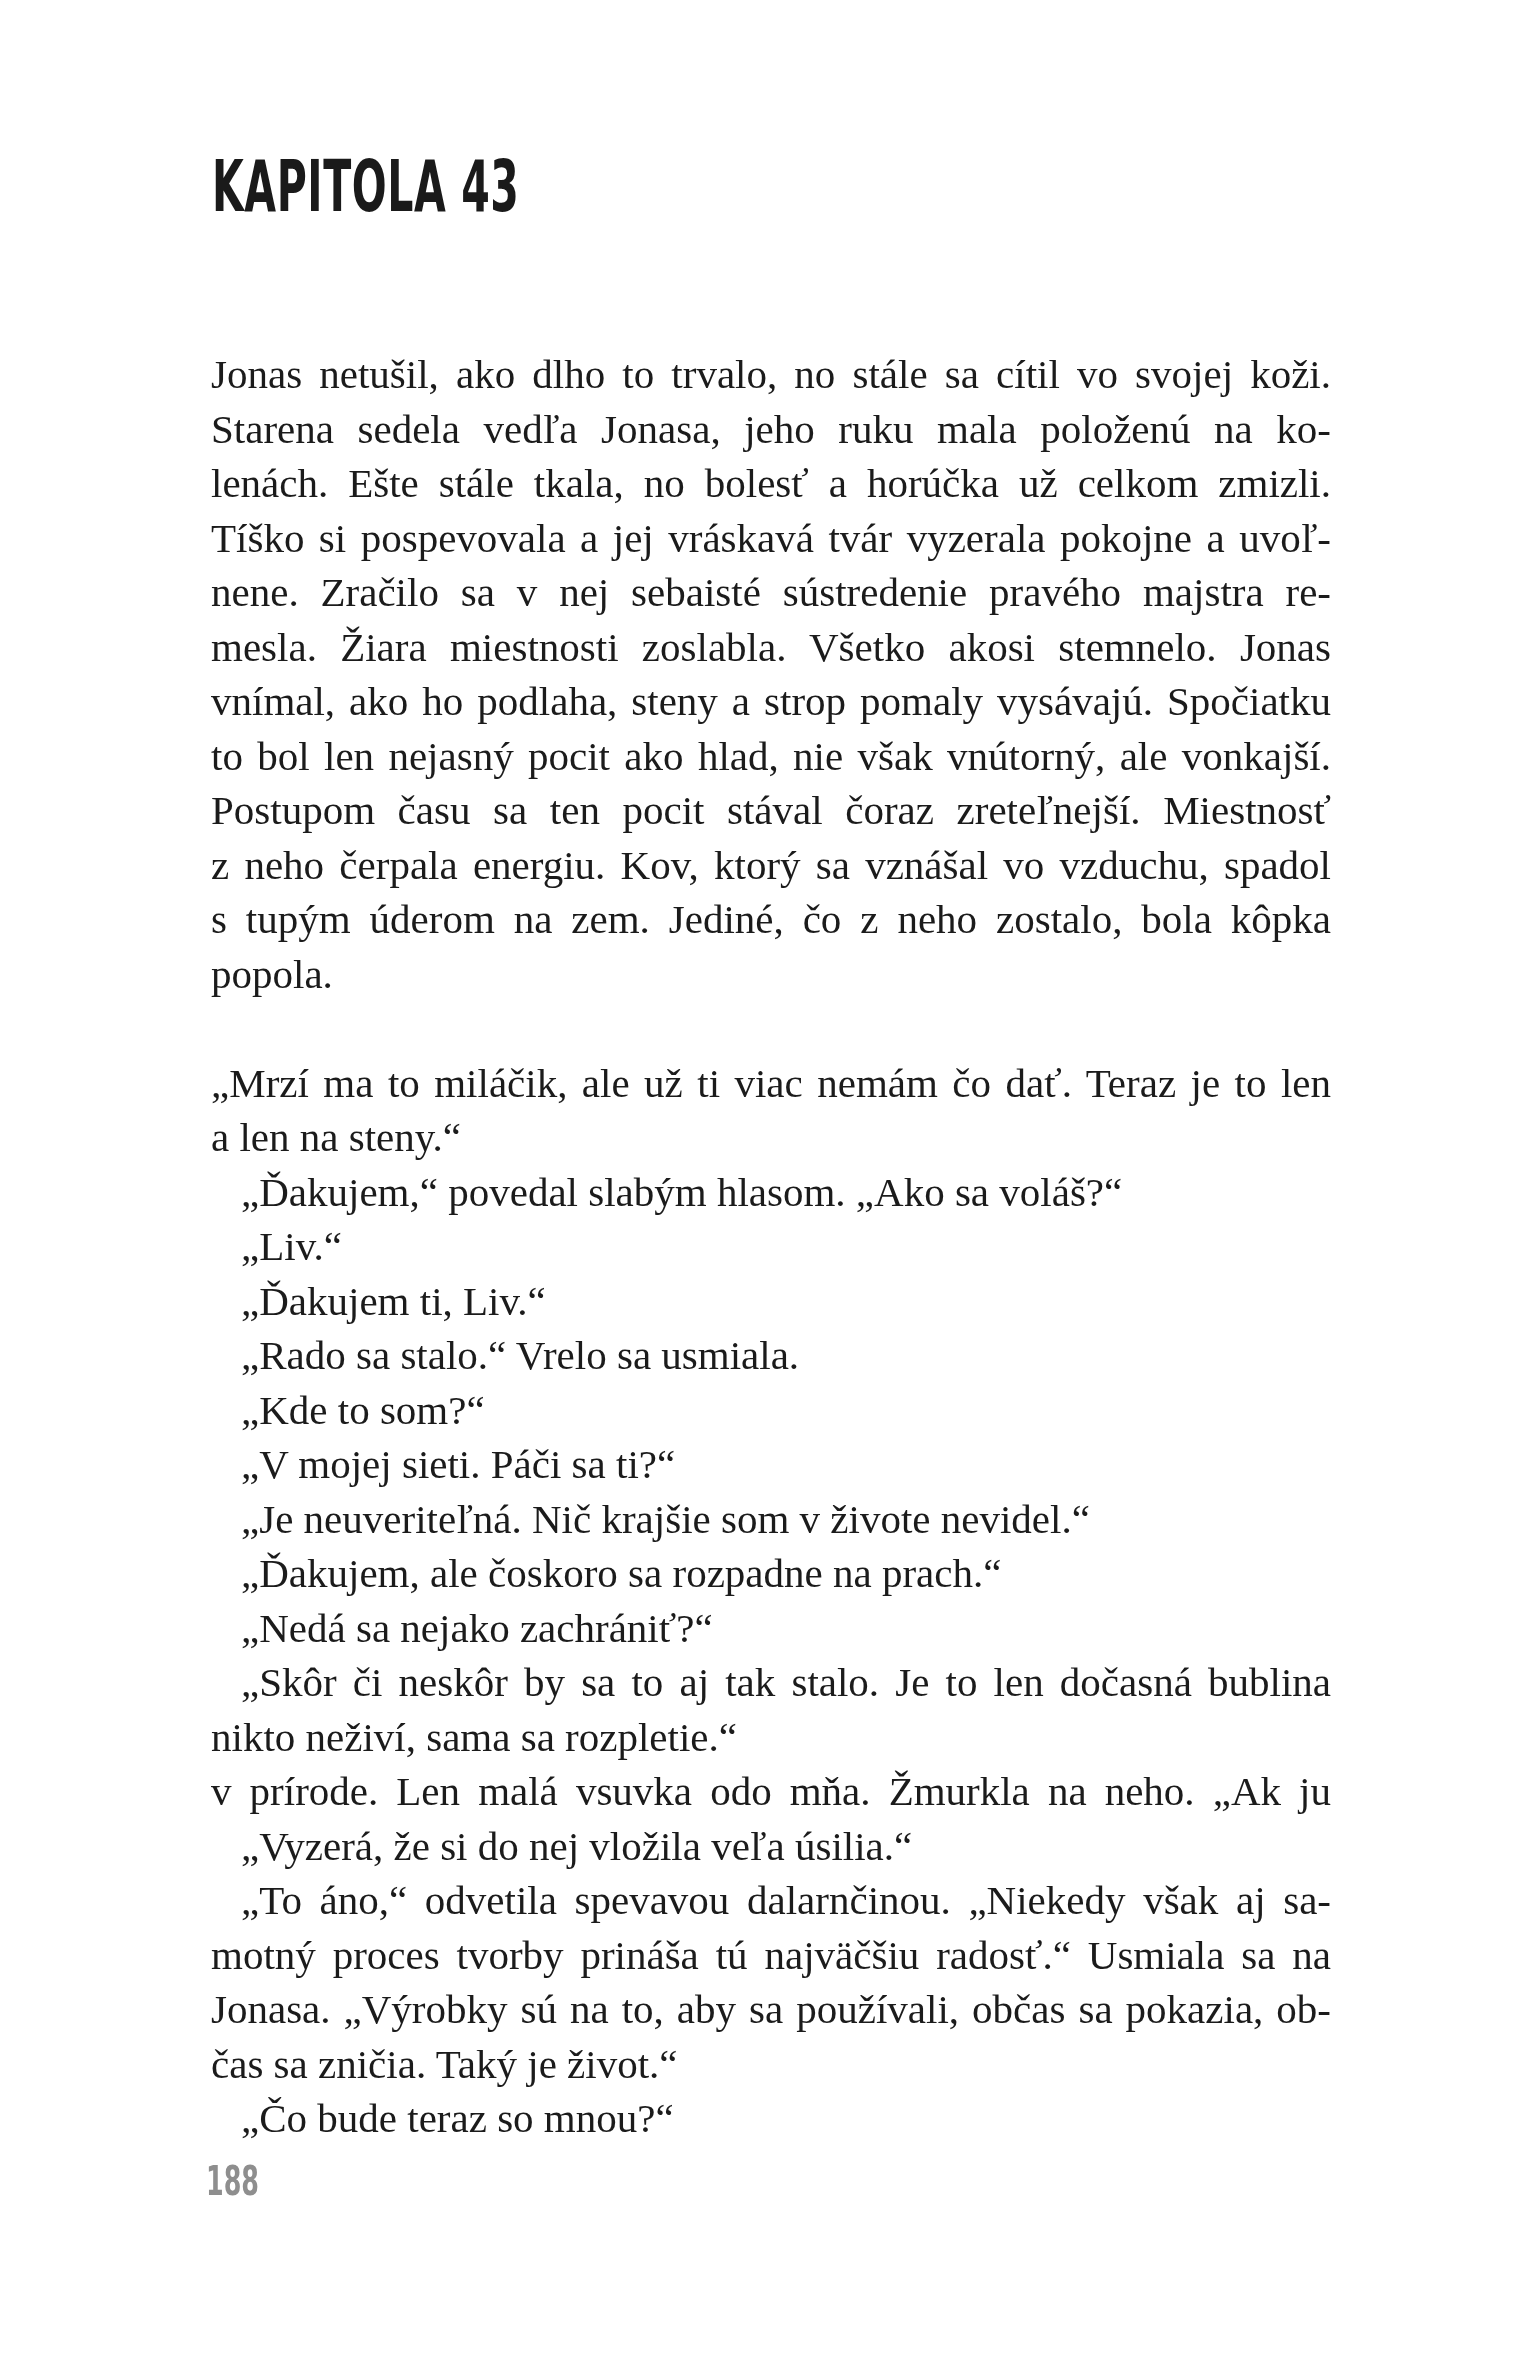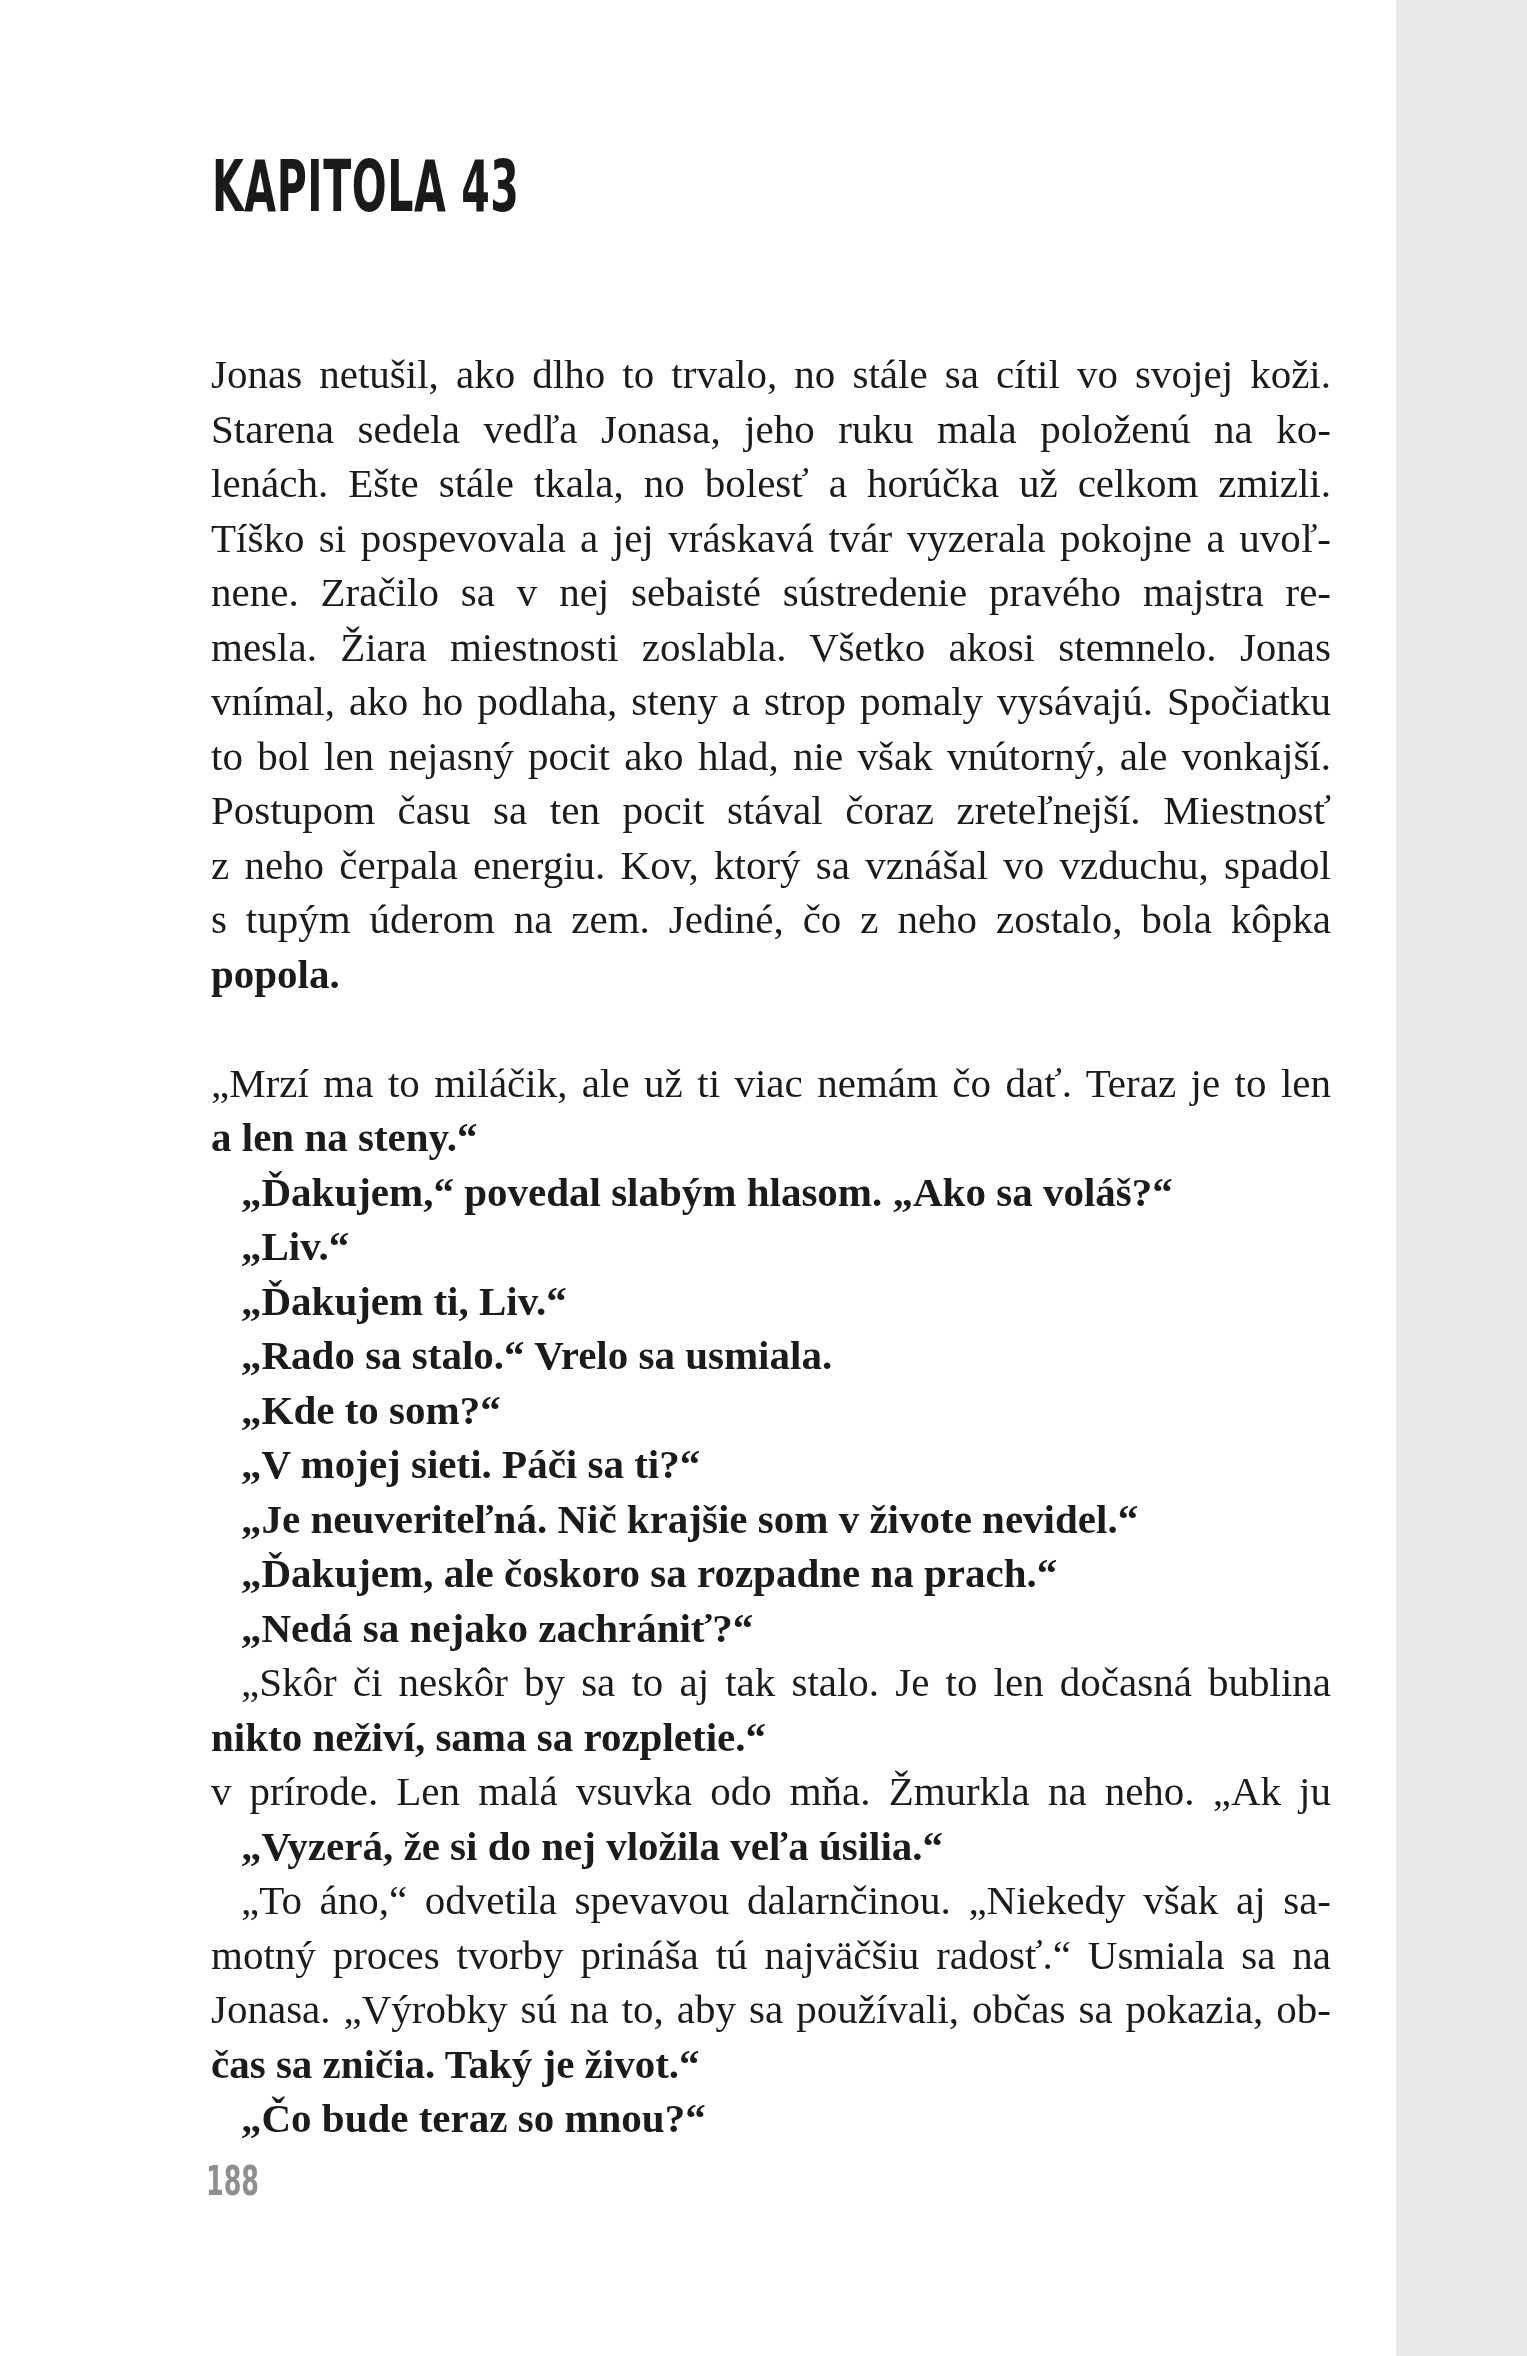--- a/index.html
+++ b/index.html
@@ -2,21 +2,21 @@
 <html><head>
 <meta charset="utf-8">
 <style>
   html, body {
     margin: 0;
     padding: 0;
     background: #e8e8e8;
   }
   .page {
     position: relative;
-    width: 1396px;
+    width: 1527px;
     height: 2356px;
     background: #ffffff;
     overflow: hidden;
   }
   .chapter-title {
     position: absolute;
     left: 212px;
     top: 150px;
     font-family: "DejaVu Sans", "Liberation Sans", sans-serif;
     font-weight: bold;
@@ -39,21 +39,20 @@
     color: #1b1b1b;
   }
   .line {
     text-align: justify;
     text-align-last: justify;
     white-space: normal;
   }
   .line.last {
     text-align: center;
     text-align-last: left;
-    font-weight: bold;
   }
   .line.indent {
     text-indent: 30px;
   }
   .gap {
     height: 54.5px;
   }
   .page-number {
     position: absolute;
     left: 206px;

